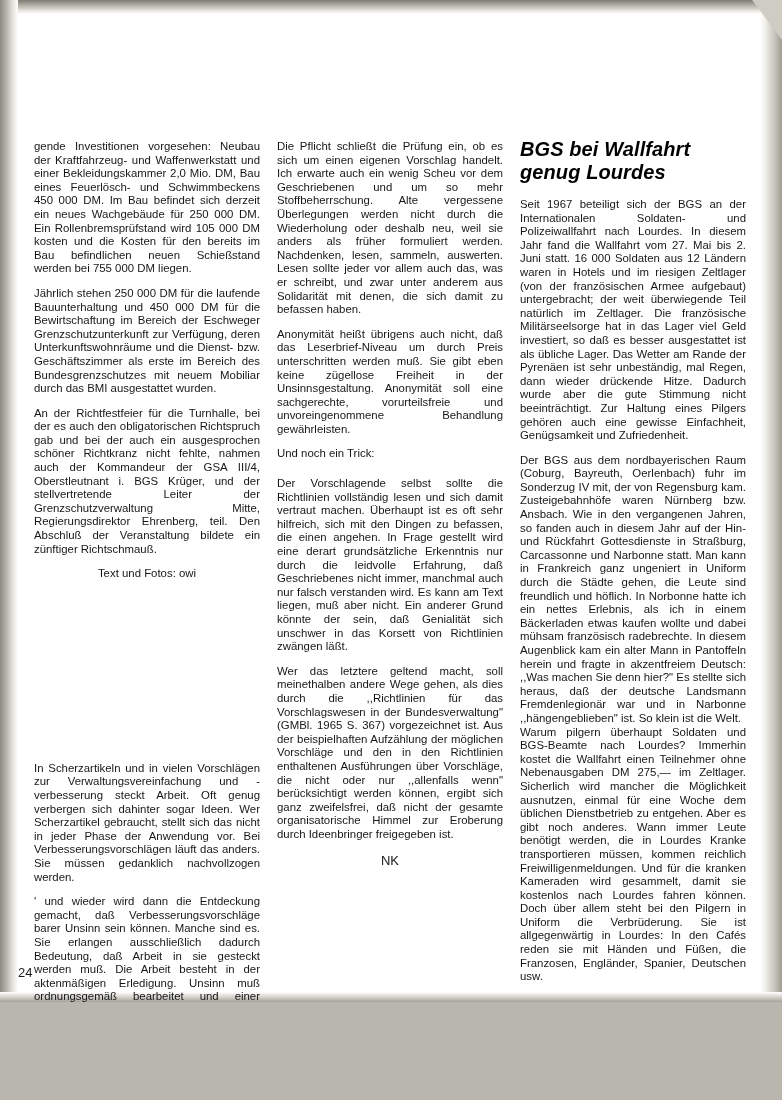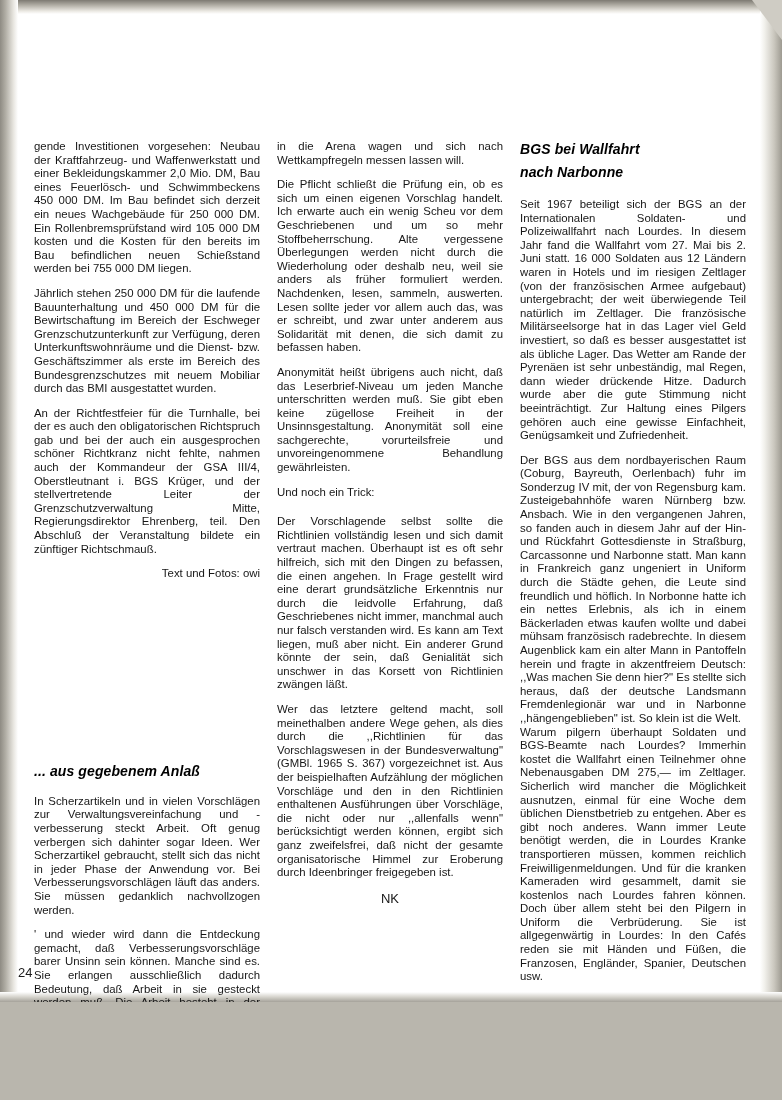--- a/index.html
+++ b/index.html
@@ -67,24 +67,24 @@
     margin-right: 0;
   }
   p {
     margin: 0 0 11px 0;
     font-size: 11.4px;
     line-height: 13.6px;
     text-align: justify;
     color: #161616;
     hyphens: manual;
   }
-  p.right { text-align: right; }
+  p.right { text-align: center; }
 
   h2.head {
-    font-size: 14px;
+    font-size: 20px;
     line-height: 19px;
     font-style: italic;
     font-weight: bold;
     color: #000;
     margin: 0 0 14px 0;
     letter-spacing: 0.1px;
   }
   .spacer-lg { height: 170px; }
 
   .pagenum {
@@ -118,39 +118,37 @@
   <div class="corner-tr"></div>
 
   <div class="columns">
 
     <div class="col">
       <p>gende Investitionen vorgesehen: Neubau der Kraftfahrzeug- und Waffenwerkstatt und einer Bekleidungskammer 2,0 Mio. DM, Bau eines Feuerlösch- und Schwimmbeckens 450 000 DM. Im Bau befindet sich derzeit ein neues Wachgebäude für 250 000 DM. Ein Rollenbremsprüfstand wird 105 000 DM kosten und die Kosten für den bereits im Bau befindlichen neuen Schießstand werden bei 755 000 DM liegen.</p>
       <p>Jährlich stehen 250 000 DM für die laufende Bauunterhaltung und 450 000 DM für die Bewirtschaftung im Bereich der Eschweger Grenzschutzunterkunft zur Verfügung, deren Unterkunftswohnräume und die Dienst- bzw. Geschäftszimmer als erste im Bereich des Bundesgrenzschutzes mit neuem Mobiliar durch das BMI ausgestattet wurden.</p>
       <p>An der Richtfestfeier für die Turnhalle, bei der es auch den obligatorischen Richtspruch gab und bei der auch ein ausgesprochen schöner Richtkranz nicht fehlte, nahmen auch der Kommandeur der GSA III/4, Oberstleutnant i. BGS Krüger, und der stellvertretende Leiter der Grenzschutzverwaltung Mitte, Regierungsdirektor Ehrenberg, teil. Den Abschluß der Veranstaltung bildete ein zünftiger Richtschmauß.</p>
       <p class="right">Text und Fotos: owi</p>
       <div class="spacer-lg"></div>
-      <h2 class="head">... aus gegebenem Anlaß</h2>
       <p>In Scherzartikeln und in vielen Vorschlägen zur Verwaltungsvereinfachung und -verbesserung steckt Arbeit. Oft genug verbergen sich dahinter sogar Ideen. Wer Scherzartikel gebraucht, stellt sich das nicht in jeder Phase der Anwendung vor. Bei Verbesserungsvorschlägen läuft das anders. Sie müssen gedanklich nachvollzogen werden.</p>
       <p>'  und wieder wird dann die Entdeckung gemacht, daß Verbesserungsvorschläge barer Unsinn sein können. Manche sind es. Sie erlangen ausschließlich dadurch Bedeutung, daß Arbeit in sie gesteckt werden muß. Die Arbeit besteht in der aktenmäßigen Erledigung. Unsinn muß ordnungsgemäß bearbeitet und einer (Nicht-)Bewertung zugänglich gemacht werden.</p>
       <p>Die wichtigste noch nicht prämiierte Verbesserung des Vorschlagswesens ist die Pflicht zur eigengedanklichen und gewissenhaften Vorprüfung. Sie sollte jeden treffen, der sich mit Vorschlägen</p>
     </div>
 
     <div class="col">
-      <p>in die Arena wagen und sich nach Wettkampfregeln messen lassen will.</p>
       <p>Die Pflicht schließt die Prüfung ein, ob es sich um einen eigenen Vorschlag handelt. Ich erwarte auch ein wenig Scheu vor dem Geschriebenen und um so mehr Stoffbeherrschung. Alte vergessene Überlegungen werden nicht durch die Wiederholung oder deshalb neu, weil sie anders als früher formuliert werden. Nachdenken, lesen, sammeln, auswerten. Lesen sollte jeder vor allem auch das, was er schreibt, und zwar unter anderem aus Solidarität mit denen, die sich damit zu befassen haben.</p>
-      <p>Anonymität heißt übrigens auch nicht, daß das Leserbrief-Niveau um jeden Manche unterschritten werden muß. Sie gibt eben keine zügellose Freiheit in der Unsinnsgestaltung. Anonymität soll eine sachgerechte, vorurteilsfreie und unvoreingenommene Behandlung gewährleisten.</p>
+      <p>Anonymität heißt übrigens auch nicht, daß das Leserbrief-Niveau um durch Preis unterschritten werden muß. Sie gibt eben keine zügellose Freiheit in der Unsinnsgestaltung. Anonymität soll eine sachgerechte, vorurteilsfreie und unvoreingenommene Behandlung gewährleisten.</p>
       <p style="margin-bottom:16px">Und noch ein Trick:</p>
       <p>Der Vorschlagende selbst sollte die Richtlinien vollständig lesen und sich damit vertraut machen. Überhaupt ist es oft sehr hilfreich, sich mit den Dingen zu befassen, die einen angehen. In Frage gestellt wird eine derart grundsätzliche Erkenntnis nur durch die leidvolle Erfahrung, daß Geschriebenes nicht immer, manchmal auch nur falsch verstanden wird. Es kann am Text liegen, muß aber nicht. Ein anderer Grund könnte der sein, daß Genialität sich unschwer in das Korsett von Richtlinien zwängen läßt.</p>
       <p>Wer das letztere geltend macht, soll meinethalben andere Wege gehen, als dies durch die ,,Richtlinien für das Vorschlagswesen in der Bundesverwaltung" (GMBl. 1965 S. 367) vorgezeichnet ist. Aus der beispielhaften Aufzählung der möglichen Vorschläge und den in den Richtlinien enthaltenen Ausführungen über Vorschläge, die nicht oder nur ,,allenfalls wenn" berücksichtigt werden können, ergibt sich ganz zweifelsfrei, daß nicht der gesamte organisatorische Himmel zur Eroberung durch Ideenbringer freigegeben ist.</p>
       <div class="footer-mid">NK</div>
     </div>
 
     <div class="col">
       <h2 class="head" style="margin-bottom:4px">BGS bei Wallfahrt</h2>
-      <h2 class="head" style="margin-bottom:16px">nach Narbonne</h2>
+      <h2 class="head" style="margin-bottom:16px">genug Lourdes</h2>
       <p>Seit 1967 beteiligt sich der BGS an der Internationalen Soldaten- und Polizeiwallfahrt nach Lourdes. In diesem Jahr fand die Wallfahrt vom 27. Mai bis 2. Juni statt. 16 000 Soldaten aus 12 Ländern waren in Hotels und im riesigen Zeltlager (von der französischen Armee aufgebaut) untergebracht; der weit überwiegende Teil natürlich im Zeltlager. Die französische Militärseelsorge hat in das Lager viel Geld investiert, so daß es besser ausgestattet ist als übliche Lager. Das Wetter am Rande der Pyrenäen ist sehr unbeständig, mal Regen, dann wieder drückende Hitze. Dadurch wurde aber die gute Stimmung nicht beeinträchtigt. Zur Haltung eines Pilgers gehören auch eine gewisse Einfachheit, Genügsamkeit und Zufriedenheit.</p>
       <p style="margin-bottom:0">Der BGS aus dem nordbayerischen Raum (Coburg, Bayreuth, Oerlenbach) fuhr im Sonderzug IV mit, der von Regensburg kam. Zusteigebahnhöfe waren Nürnberg bzw. Ansbach. Wie in den vergangenen Jahren, so fanden auch in diesem Jahr auf der Hin- und Rückfahrt Gottesdienste in Straßburg, Carcassonne und Narbonne statt. Man kann in Frankreich ganz ungeniert in Uniform durch die Städte gehen, die Leute sind freundlich und höflich. In Norbonne hatte ich ein nettes Erlebnis, als ich in einem Bäckerladen etwas kaufen wollte und dabei mühsam französisch radebrechte. In diesem Augenblick kam ein alter Mann in Pantoffeln herein und fragte in akzentfreiem Deutsch: ,,Was machen Sie denn hier?" Es stellte sich heraus, daß der deutsche Landsmann Fremdenlegionär war und in Narbonne ,,hängengeblieben" ist. So klein ist die Welt.</p>
       <p style="margin-bottom:0">Warum pilgern überhaupt Soldaten und BGS-Beamte nach Lourdes? Immerhin kostet die Wallfahrt einen Teilnehmer ohne Nebenausgaben DM 275,— im Zeltlager. Sicherlich wird mancher die Möglichkeit ausnutzen, einmal für eine Woche dem üblichen Dienstbetrieb zu entgehen. Aber es gibt noch anderes. Wann immer Leute benötigt werden, die in Lourdes Kranke transportieren müssen, kommen reichlich Freiwilligenmeldungen. Und für die kranken Kameraden wird gesammelt, damit sie kostenlos nach Lourdes fahren können. Doch über allem steht bei den Pilgern in Uniform die Verbrüderung. Sie ist allgegenwärtig in Lourdes: In den Cafés reden sie mit Händen und Füßen, die Franzosen, Engländer, Spanier, Deutschen usw.</p>
       <div class="footer-right">Walter Ulbrich</div>
     </div>
 
   </div>
 
   <div class="pagenum">24</div>
 </div>

